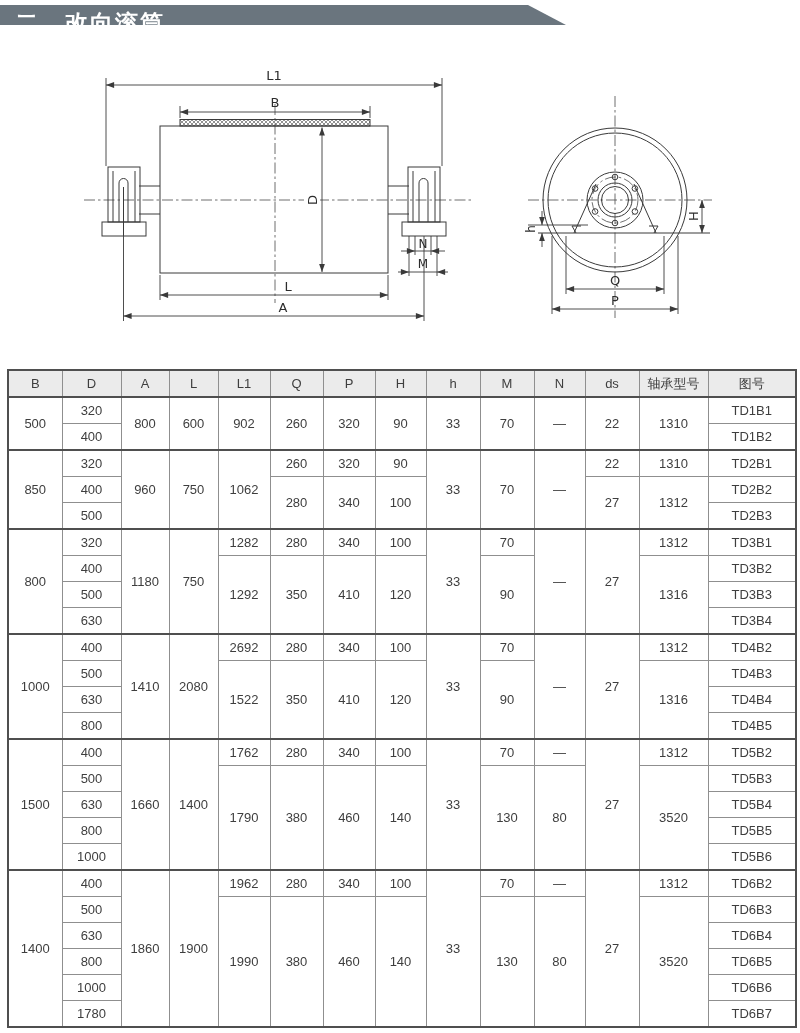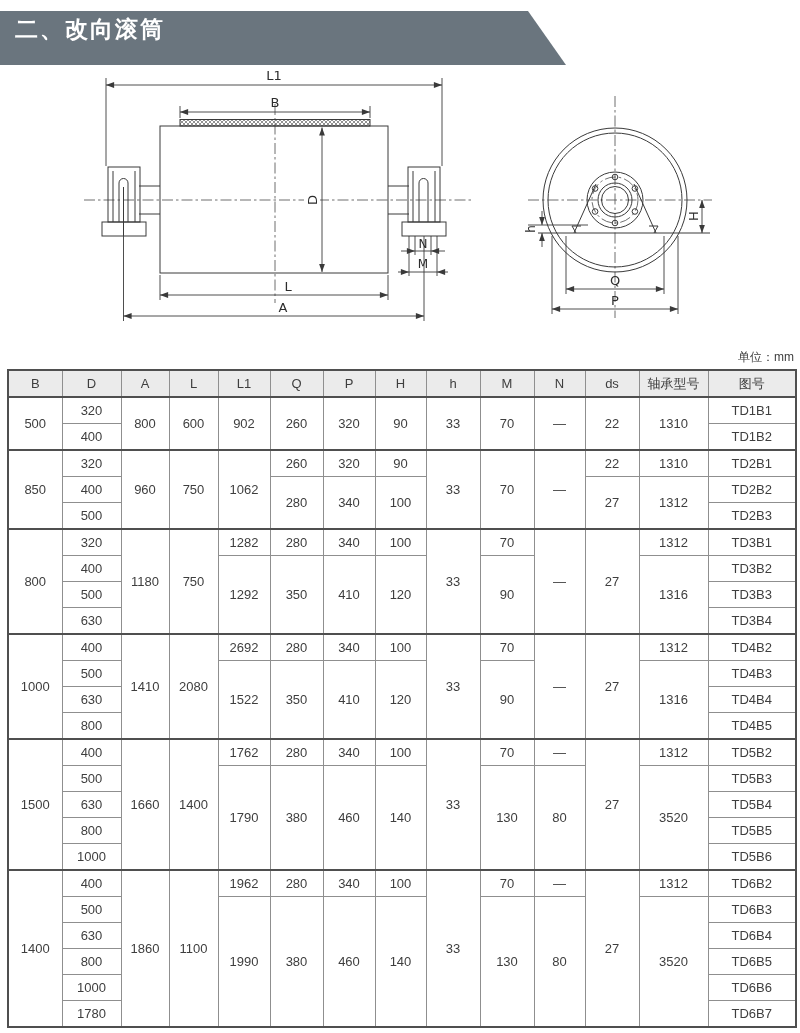--- a/index.html
+++ b/index.html
@@ -2,21 +2,21 @@
 <html><head>
 <meta charset="utf-8">
 <style>
   html,body { margin:0; padding:0; background:#ffffff; }
   #page {
     position:relative; width:800px; height:1033px; background:#ffffff;
     font-family:"Liberation Sans", sans-serif; overflow:hidden;
   }
   
   .banner {
-    position:absolute; top:11px; left:0; width:566px; height:54px;
+    position:absolute; top:5px; left:0; width:566px; height:20px;
     background:#6a757e;
     clip-path:polygon(0 0, 528px 0, 566px 100%, 0 100%);
   }
   .banner-title {
     color:#ffffff; font-size:23px; font-weight:bold; line-height:36px;
     padding-left:15px; letter-spacing:2px; white-space:nowrap;
   }
   
   .drawings { position:absolute; top:50px; left:0; }
   .ln  { fill:none; stroke:#3a3a3a; stroke-width:1; }
@@ -155,21 +155,20 @@
       <path class="dim" d="M 566 236 V 294 M 664 236 V 294"></path>
       <line class="dim" x1="566" y1="289" x2="664" y2="289" marker-start="url(#arrow)" marker-end="url(#arrow)"></line>
       <text class="dlabel" x="615" y="285" text-anchor="middle">Q</text>
 
       <path class="dim" d="M 552 236 V 314 M 678 236 V 314"></path>
       <line class="dim" x1="552" y1="309" x2="678" y2="309" marker-start="url(#arrow)" marker-end="url(#arrow)"></line>
       <text class="dlabel" x="615" y="305" text-anchor="middle">P</text>
     </g>
   </svg>
 
-  <div class="unit-label">单位：mm</div>
 
   <table class="spec-table">
     <colgroup>
       <col style="width:54px">
         <col style="width:59px">
         <col style="width:48px">
         <col style="width:49px">
       <col style="width:52px">
         <col style="width:53px">
         <col style="width:52px">
@@ -353,21 +352,21 @@
           <td>TD5B5</td>
         </tr>
         <tr>
           <td>1000</td>
           <td>TD5B6</td>
         </tr>
         <tr class="block-start">
           <td rowspan="6">1400</td>
           <td>400</td>
           <td rowspan="6">1860</td>
-          <td rowspan="6">1100</td>
+          <td rowspan="6">1900</td>
           <td>1962</td>
           <td>280</td>
           <td>340</td>
           <td>100</td>
           <td rowspan="6">33</td>
           <td>70</td>
           <td>—</td>
           <td rowspan="6">27</td>
           <td>1312</td>
           <td>TD6B2</td>

